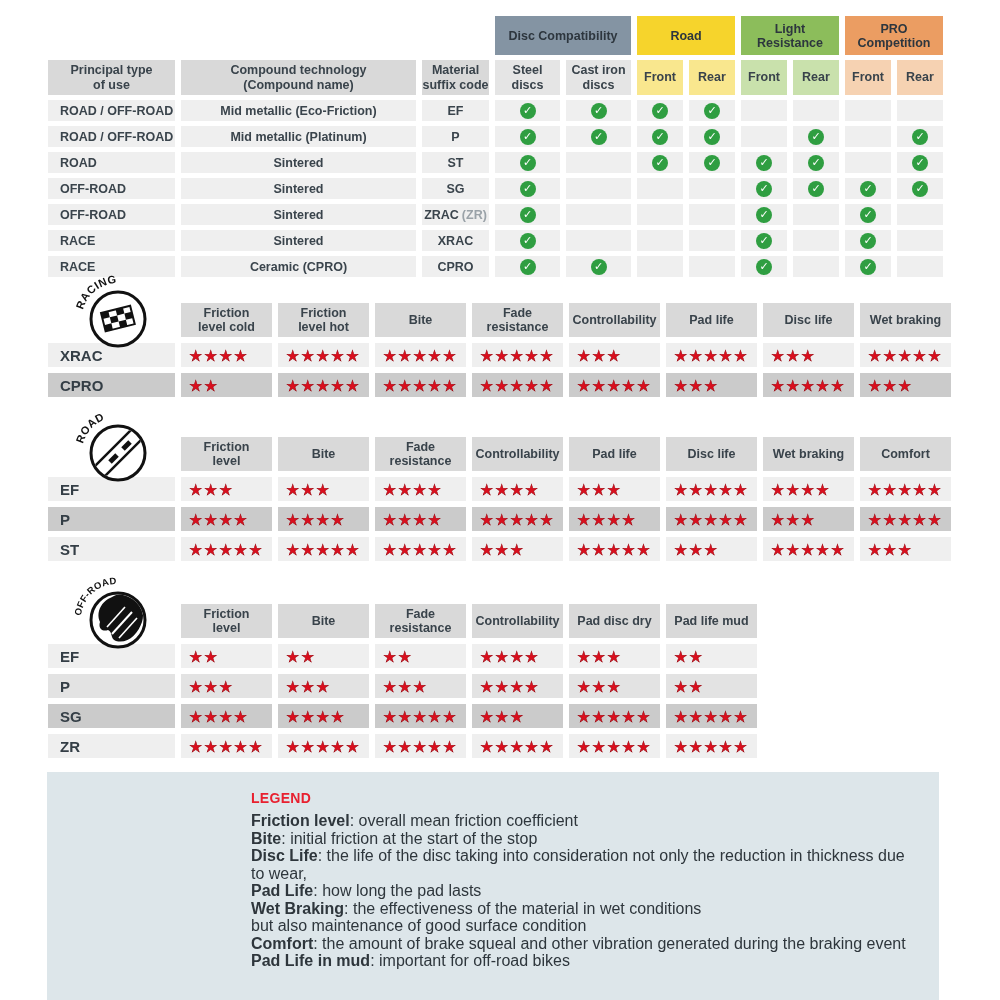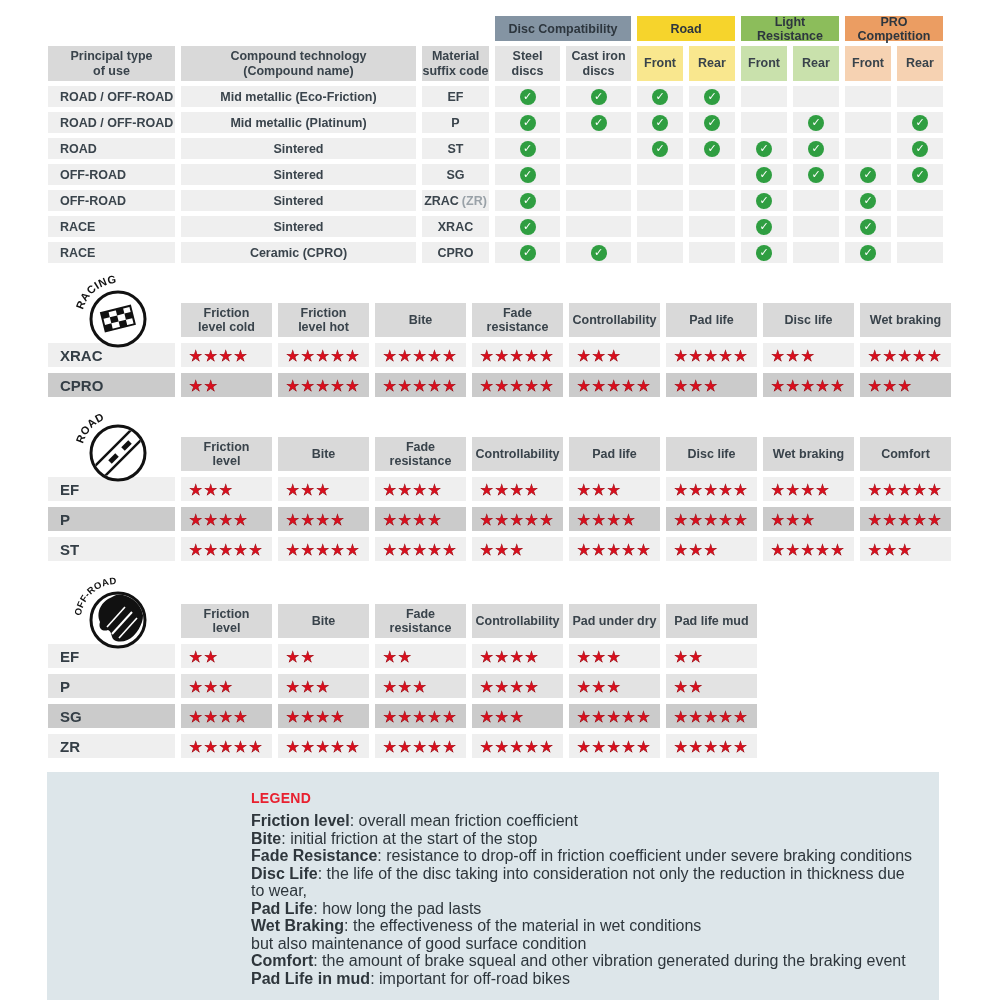--- a/index.html
+++ b/index.html
@@ -4,21 +4,21 @@
 <style>
   html,body{margin:0;padding:0;background:#fff;}
   .page{position:relative;width:1000px;height:1000px;background:#fff;
         font-family:"Liberation Sans","DejaVu Sans",sans-serif;color:#39434b;overflow:hidden;}
 
   
   .compat{position:absolute;left:48px;top:16px;}
   .compat-grid{display:grid;grid-template-columns:127px 235px 67px 65px 65px 46px 46px 46px 46px 46px 46px;
                column-gap:6px;row-gap:5px;}
   .cell{display:flex;align-items:center;justify-content:center;text-align:center;white-space:pre-line;}
-  .h-group{height:25px;}
+  .h-group{height:39px;}
   .h-head{height:35px;}
   .h-row{height:21px;}
   .spacer,.pad,.corner{background:transparent;}
   .grp{font-weight:bold;font-size:12.5px;color:#2d363e;}
   .grp-disc{background:#8494a3;}
   .grp-road{background:#f6d42c;}
   .grp-light{background:#8cbd5b;}
   .grp-pro{background:#eb9d62;}
   .hdr{background:#d9d9d9;font-weight:bold;font-size:12.5px;line-height:1.15;color:#39434b;}
   .sub-disc{background:#e5e5e5;}
@@ -292,21 +292,21 @@
       </g>
     </svg>
     <div class="rating-grid" id="grid-offroad">
         <div class="cell corner rg-hdr"></div>
         <div class="cell hdr rg-hdr">Friction
 level</div>
         <div class="cell hdr rg-hdr">Bite</div>
         <div class="cell hdr rg-hdr">Fade
 resistance</div>
         <div class="cell hdr rg-hdr">Controllability</div>
-        <div class="cell hdr rg-hdr">Pad under dry</div>
+        <div class="cell hdr rg-hdr">Pad disc dry</div>
         <div class="cell hdr rg-hdr">Pad life mud</div>
         <div class="cell pad rg-hdr"></div>
         <div class="cell pad rg-hdr"></div>
         <div class="cell rg-row label-cell shade-light">EF</div>
         <div class="cell rg-row star-cell shade-light"><span class="stars">★★</span></div>
         <div class="cell rg-row star-cell shade-light"><span class="stars">★★</span></div>
         <div class="cell rg-row star-cell shade-light"><span class="stars">★★</span></div>
         <div class="cell rg-row star-cell shade-light"><span class="stars">★★★★</span></div>
         <div class="cell rg-row star-cell shade-light"><span class="stars">★★★</span></div>
         <div class="cell rg-row star-cell shade-light"><span class="stars">★★</span></div>
@@ -341,21 +341,20 @@
         <div class="cell pad rg-row"></div>
       </div>
   </div>
 
   <div class="legend">
     <div class="legend-inner">
       <div class="legend-title">LEGEND</div>
       <div id="legend-entries">
           <div class="legend-line"><b>Friction level</b>: overall mean friction coefficient</div>
           <div class="legend-line"><b>Bite</b>: initial friction at the start of the stop</div>
-          <div class="legend-line"><b>Fade Resistance</b>: resistance to drop-off in friction coefficient under severe braking conditions</div>
           <div class="legend-line"><b>Disc Life</b>: the life of the disc taking into consideration not only the reduction in thickness due to wear,</div>
           <div class="legend-line"><b>Pad Life</b>: how long the pad lasts</div>
           <div class="legend-line"><b>Wet Braking</b>: the effectiveness of the material in wet conditions</div>
           <div class="legend-line">but also maintenance of good surface condition</div>
           <div class="legend-line"><b>Comfort</b>: the amount of brake squeal and other vibration generated during the braking event</div>
           <div class="legend-line"><b>Pad Life in mud</b>: important for off-road bikes</div>
         </div>
     </div>
   </div>
 

